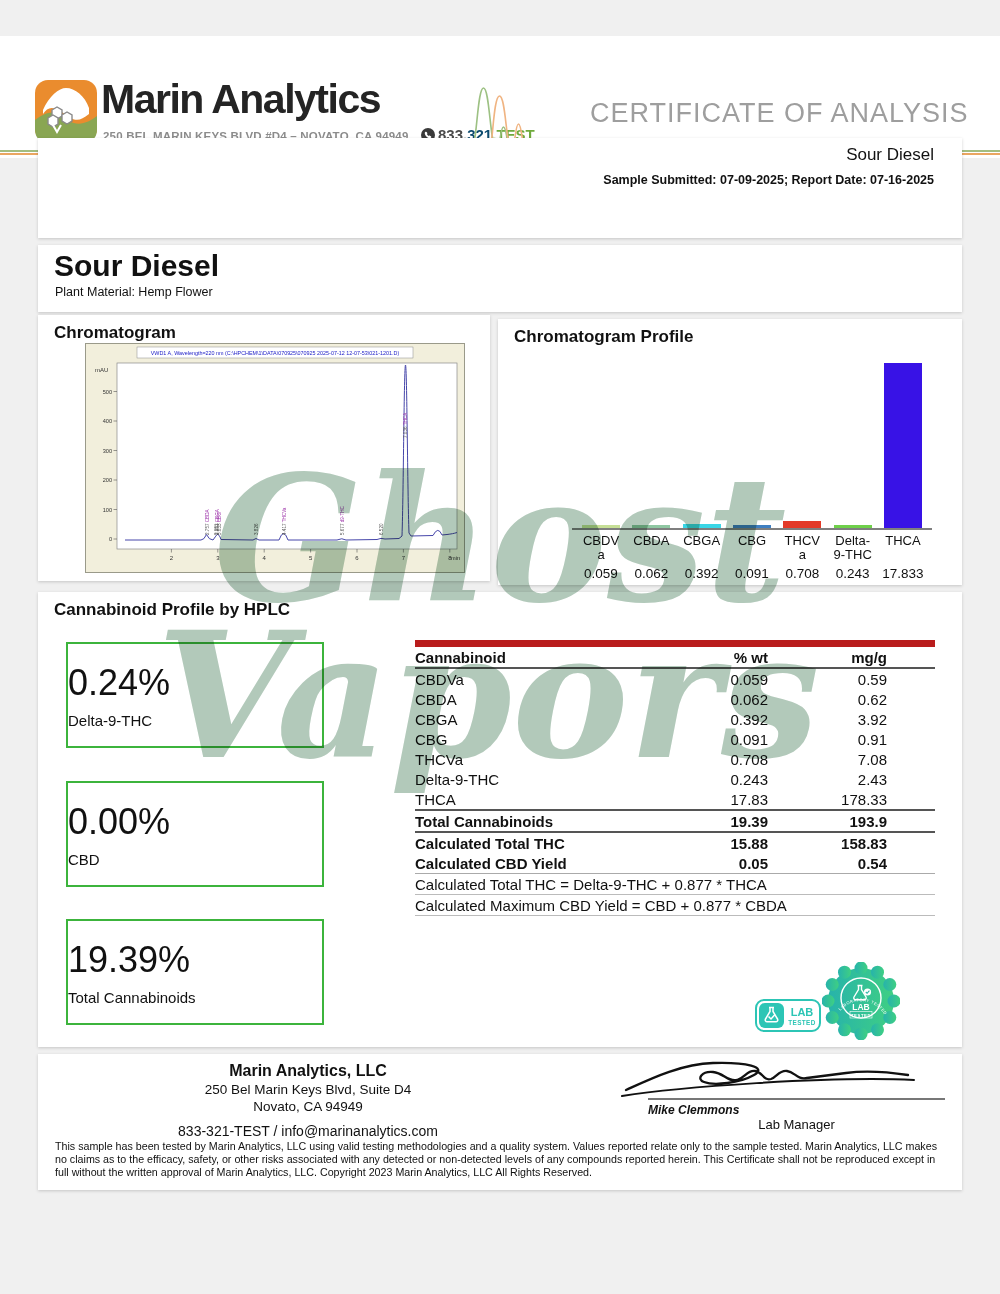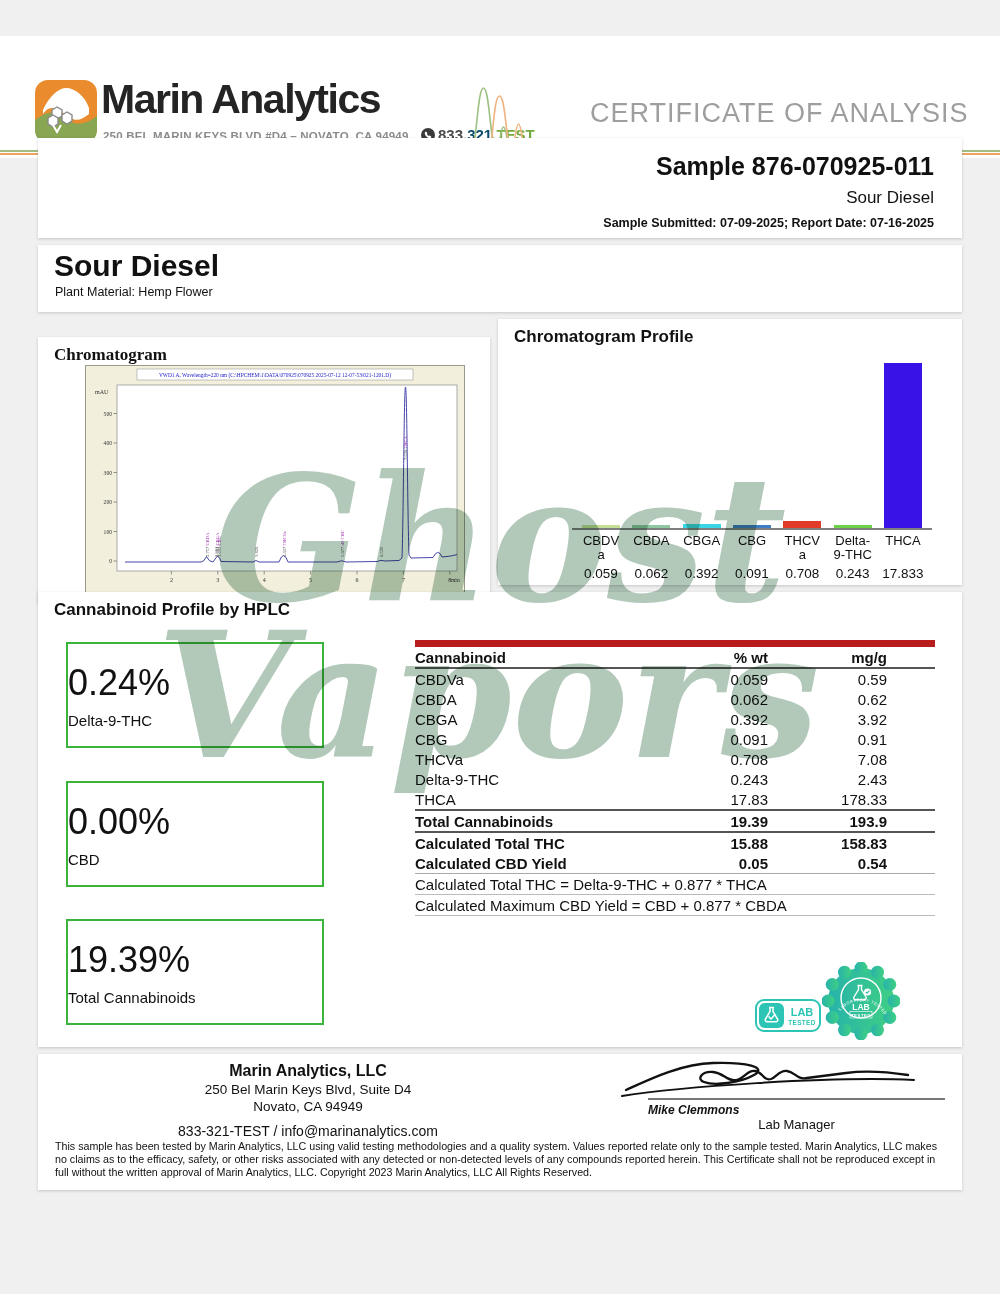--- a/index.html
+++ b/index.html
@@ -20,21 +20,21 @@
   #rule-orange{top:117px;background:#eaa661;}
   
   .panel{position:absolute;background:#fff;box-shadow:0 1px 3px rgba(0,0,0,0.18);}
   #panel-sample{left:38px;top:138px;width:924px;height:100px;text-align:right;}
   #sample-id{margin:14px 28px 0 0;font-size:25px;font-weight:bold;color:#111;}
   #sample-name{margin:7px 28px 0 0;font-size:17px;color:#111;}
   #sample-dates{margin:8px 28px 0 0;font-size:12.5px;font-weight:bold;color:#111;}
   #panel-strain{left:38px;top:245px;width:924px;height:67px;}
   #strain-name{margin:4px 0 0 16px;font-size:30px;font-weight:bold;color:#111;}
   #strain-material{margin:2px 0 0 17px;font-size:12.5px;color:#111;}
-  #panel-chrom{left:38px;top:337px;width:452px;height:266px;font-family:Liberation Serif, serif;}
+  #panel-chrom{left:38px;top:315px;width:452px;height:266px;}
   #panel-profile{left:498px;top:319px;width:464px;height:266px;}
   .section-h{margin:8px 0 0 16px;font-size:17px;font-weight:bold;color:#111;}
   #chrom-svg{position:absolute;left:47px;top:28px;}
   
   #bars{position:absolute;left:80px;top:44px;width:348px;height:165px;display:flex;align-items:flex-end;justify-content:space-between;}
   .bar-col{width:46px;height:100%;display:flex;flex-direction:column;justify-content:flex-end;align-items:center;}
   .bar{width:38px;}
   #bar-baseline{position:absolute;left:74px;top:209px;width:360px;height:2px;background:#7f7f7f;}
   #bar-labels{position:absolute;left:80px;top:215px;width:348px;display:flex;justify-content:space-between;}
   .bar-label{width:46px;text-align:center;font-size:13px;line-height:14px;color:#111;}
@@ -104,21 +104,20 @@
     <svg id="peaks-deco" width="95" height="80" viewBox="0 0 95 80">
       <path d="M2,76 L19,76 C25,76 25,14 31.5,14 C38,14 38,76 45,76 C48,76 48,53 51.5,53 C55,53 55,76 59,76 L93,76" fill="none" stroke="#9dc183" stroke-width="1.6"></path>
       <path d="M2,76 L37,76 C41,76 41,22 47.5,22 C54,22 54,76 60,76 C63,76 63,50 66.5,50 C70,50 70,76 74,76 L93,76" fill="none" stroke="#f0b482" stroke-width="1.6"></path>
     </svg>
     <div id="cert-title">CERTIFICATE OF ANALYSIS</div>
     <div id="rule-green" class="rule"></div>
     <div id="rule-orange" class="rule"></div>
   </div>
 
   <div id="panel-sample" class="panel">
-    <div id="sample-id">Sample 876-070925-011</div>
     <div id="sample-name">Sour Diesel</div>
     <div id="sample-dates">Sample Submitted: 07-09-2025;  Report Date: 07-16-2025</div>
   </div>
 
   <div id="panel-strain" class="panel">
     <div id="strain-name">Sour Diesel</div>
     <div id="strain-material">Plant Material: Hemp Flower</div>
   </div>
 
   <div id="panel-chrom" class="panel">

